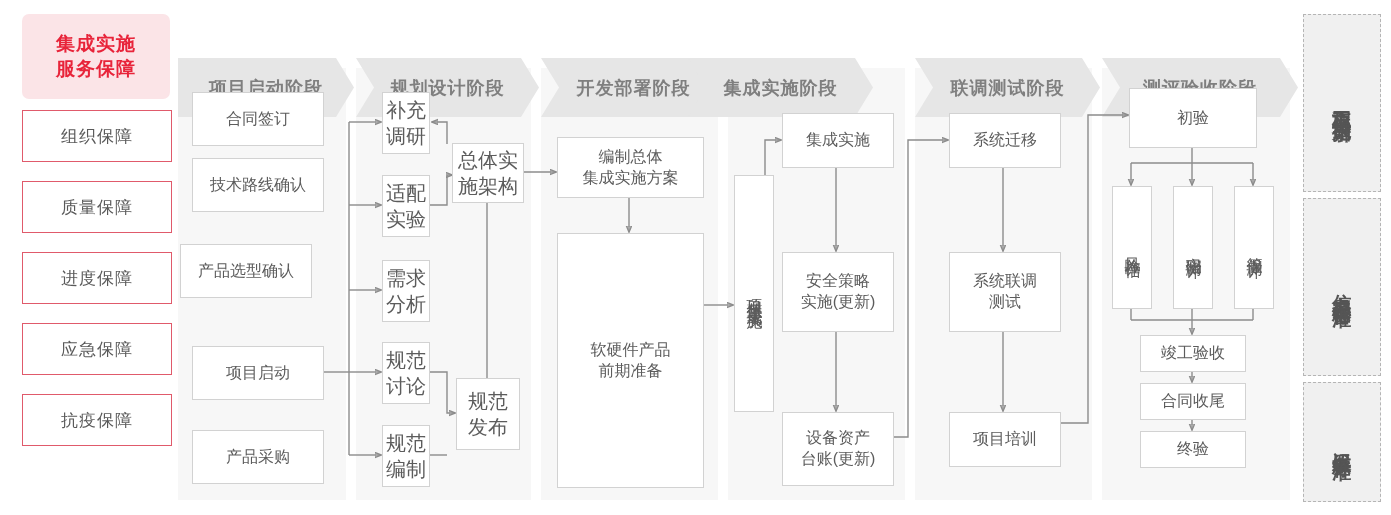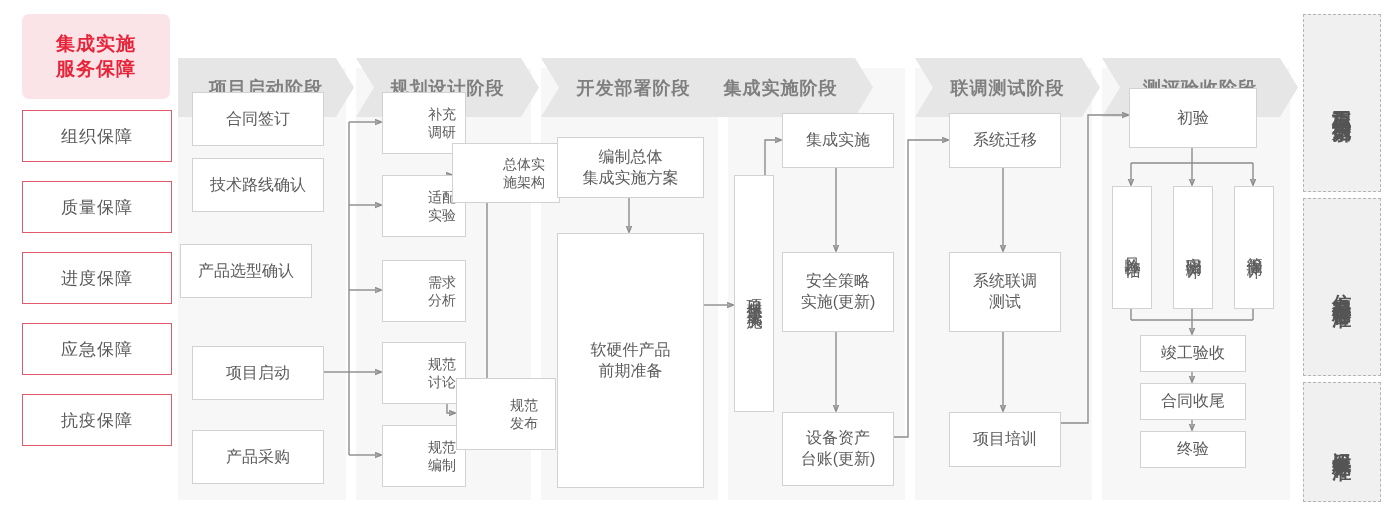--- a/index.html
+++ b/index.html
@@ -52,21 +52,21 @@
   }
 
   
   .pbox{
     position:absolute;
     background:#ffffff;border:1px solid #d2d2d2;
     display:flex;align-items:center;justify-content:center;
     text-align:center;
     color:#5c5c5c;font-size:16px;line-height:1.3;
   }
-  .pbox.sm{font-size:14px;padding-left:36px;}
+  .pbox.sm{font-size:20px;}
   .pbox.vert{
     writing-mode:vertical-rl;
     text-orientation:upright;
     letter-spacing:2px;
   }
 
   
   .std{
     position:absolute;left:1303px;width:76px;
     background:#f0f0f0;border:1.4px dashed #b5b5b5;

